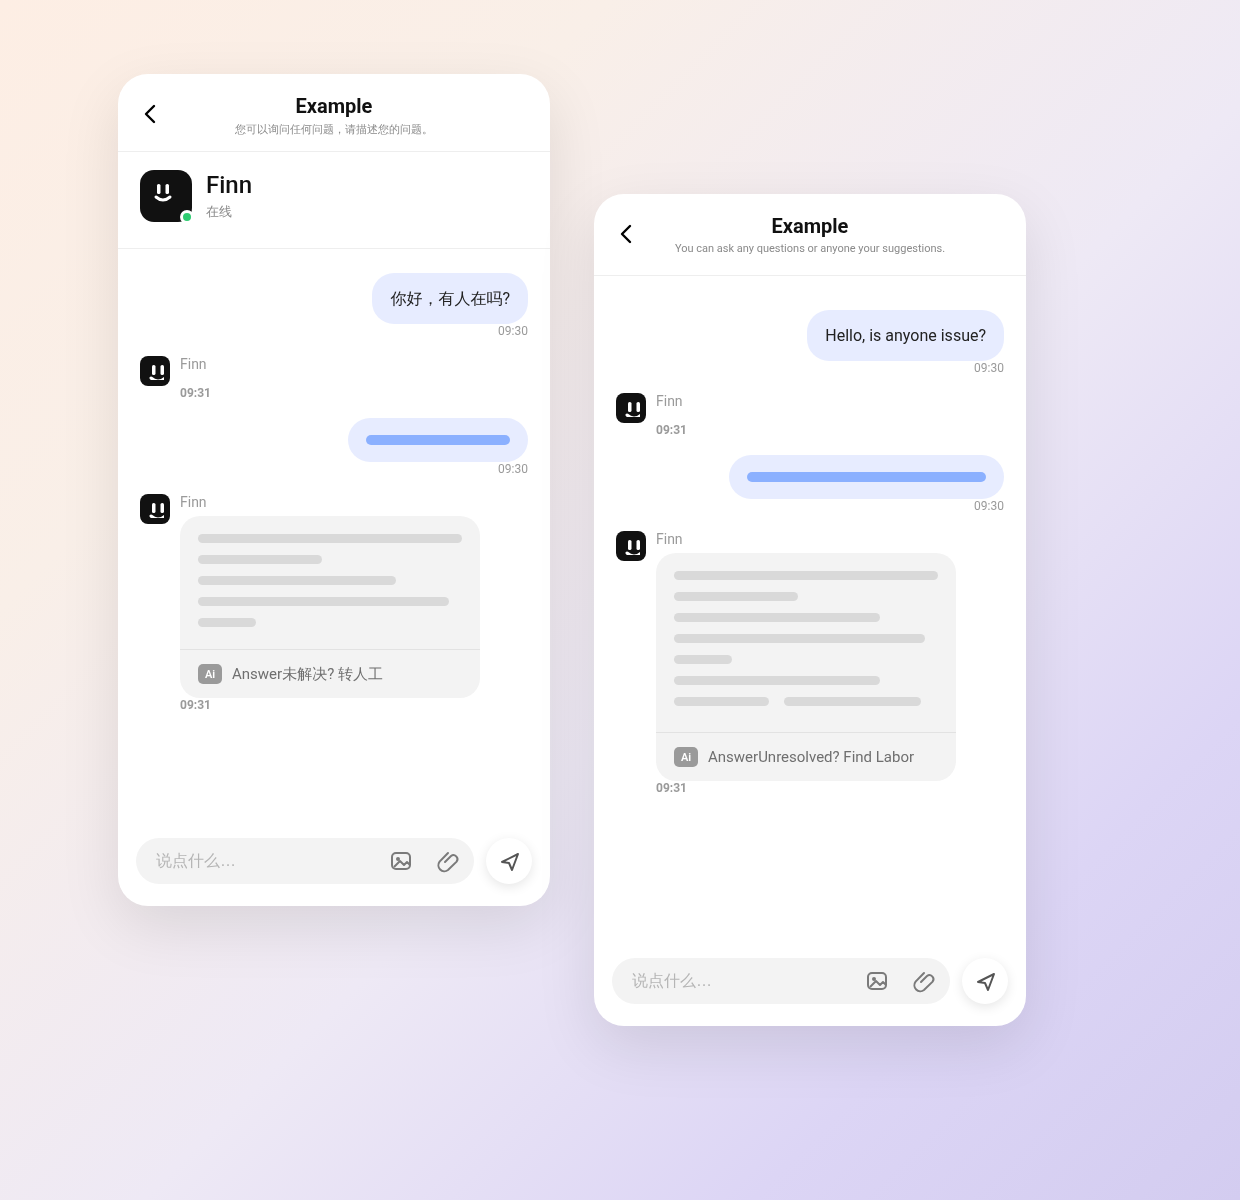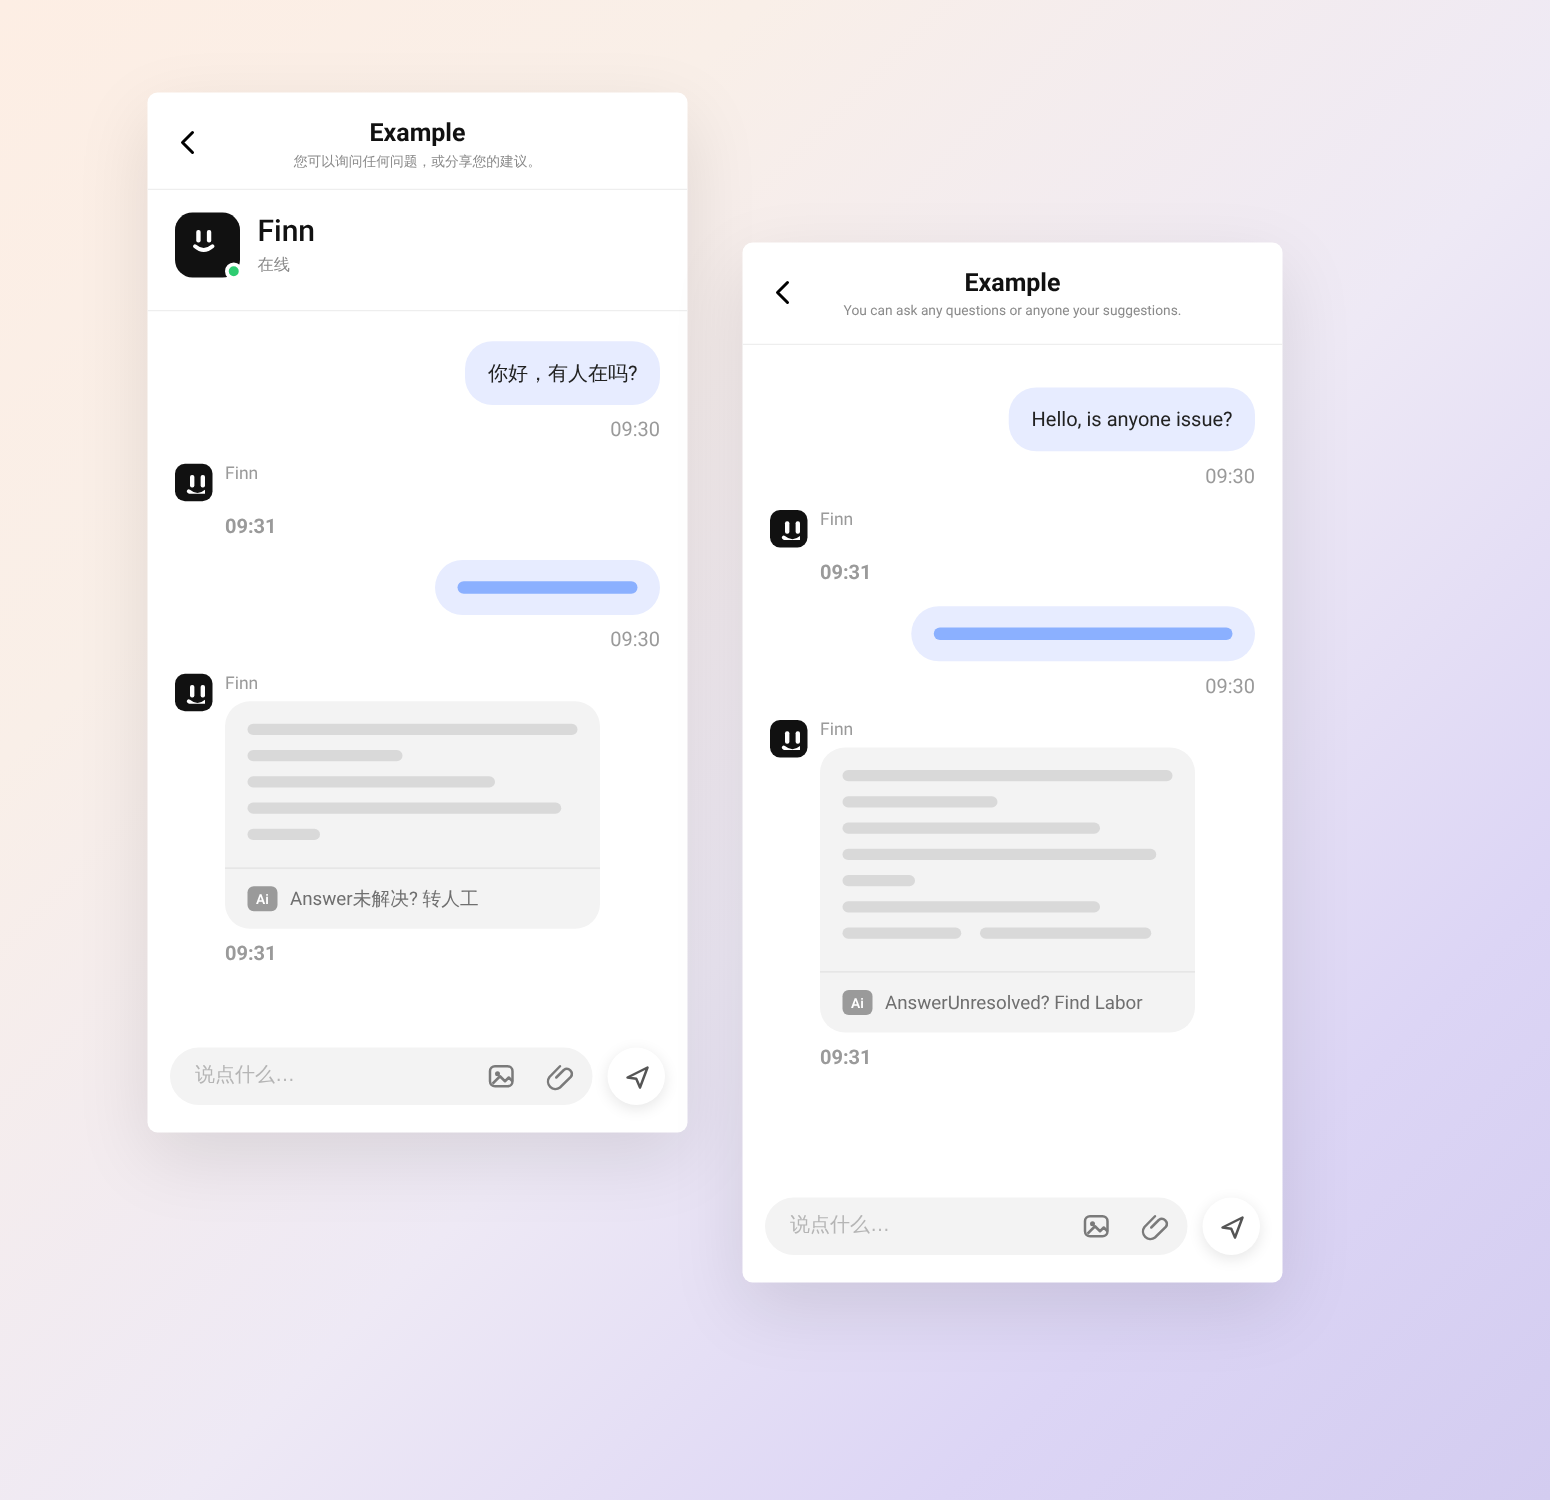--- a/index.html
+++ b/index.html
@@ -8,21 +8,21 @@
     font-family: -apple-system, BlinkMacSystemFont, "Segoe UI", Roboto, "Helvetica Neue", Arial, sans-serif;
     background: linear-gradient(135deg, #fdeee4 0%, #f9efe8 25%, #eee9f5 55%, #dcd5f5 80%, #d3ccf0 100%);
     border-radius: 40px;
     overflow: hidden;
     position: relative;
   }
   .phone {
     position: absolute;
     width: 432px;
     background: #fff;
-    border-radius: 8px;
+    border-radius: 30px;
     box-shadow: 0 20px 60px rgba(0,0,0,0.10);
     overflow: hidden;
     display: flex;
     flex-direction: column;
   }
   .phone-left  { left: 118px; top: 74px;  height: 832px; }
   .phone-right { left: 594px; top: 194px; height: 832px; }
 
   .header {
     padding: 20px 22px 14px 22px;
@@ -93,21 +93,21 @@
     border-top:1px solid #e2e2e2; padding:14px 18px;
     font-size:15px; color:#6f6f6f;
   }
   .ai-chip {
     display:inline-flex;align-items:center;justify-content:center;
     width:24px;height:20px;border-radius:5px;background:#9a9a9a;color:#fff;
     font-size:11px;font-weight:600;margin-right:10px;
   }
   .card-action-left { display:flex; align-items:center;}
 
-  .ts { font-size:16px; color:#9a9a9a; margin-top:10px;}
+  .ts { font-size:12px; color:#9a9a9a; }
   .ts.right { text-align:right;}
   .ts.left  { text-align:left; margin-left:40px;font-weight:bold;}
 
   .composer {
     display:flex; align-items:center; gap:12px;
     padding: 14px 18px 22px 18px;
   }
   .compose-box {
     flex:1; height:46px; border-radius:24px; background:#f3f3f3;
     display:flex;align-items:center;gap:22px; padding:0 12px 0 20px;
@@ -162,21 +162,21 @@
 
 <div class="phone phone-left">
 
   <div class="header">
     <div class="back">
       <svg width="22" height="24">
           <use href="#i-chevron-left"></use>
         </svg>
     </div>
     <div class="title">Example</div>
-    <div class="subtitle">您可以询问任何问题，或分享您的建议。</div>
+    <div class="subtitle">您可以询问任何问题，请描述您的问题。</div>
   </div>
 
   <div class="bot-block no-bb">
     <div class="bot-avatar">
       <svg width="30" height="30" style="color:#fff">
           <use href="#i-smile"></use>
         </svg>
       <span class="bot-status"></span>
     </div>
     <div>

